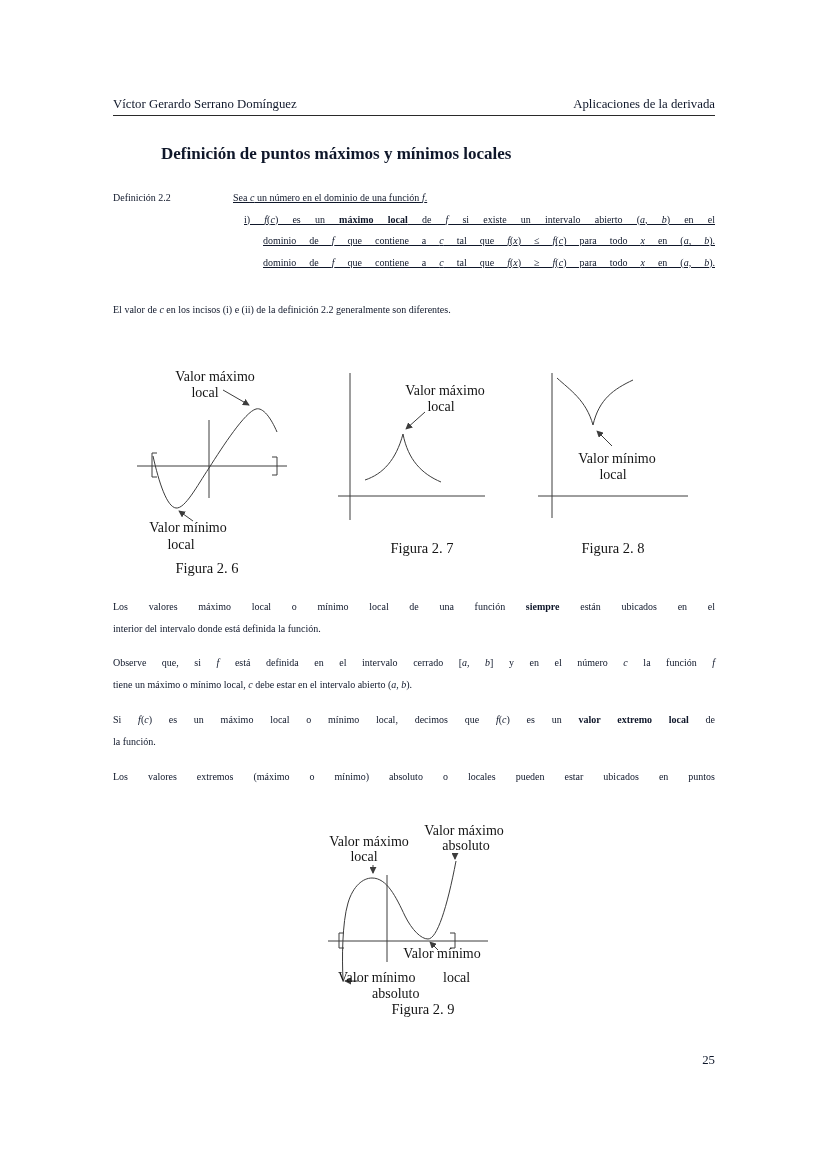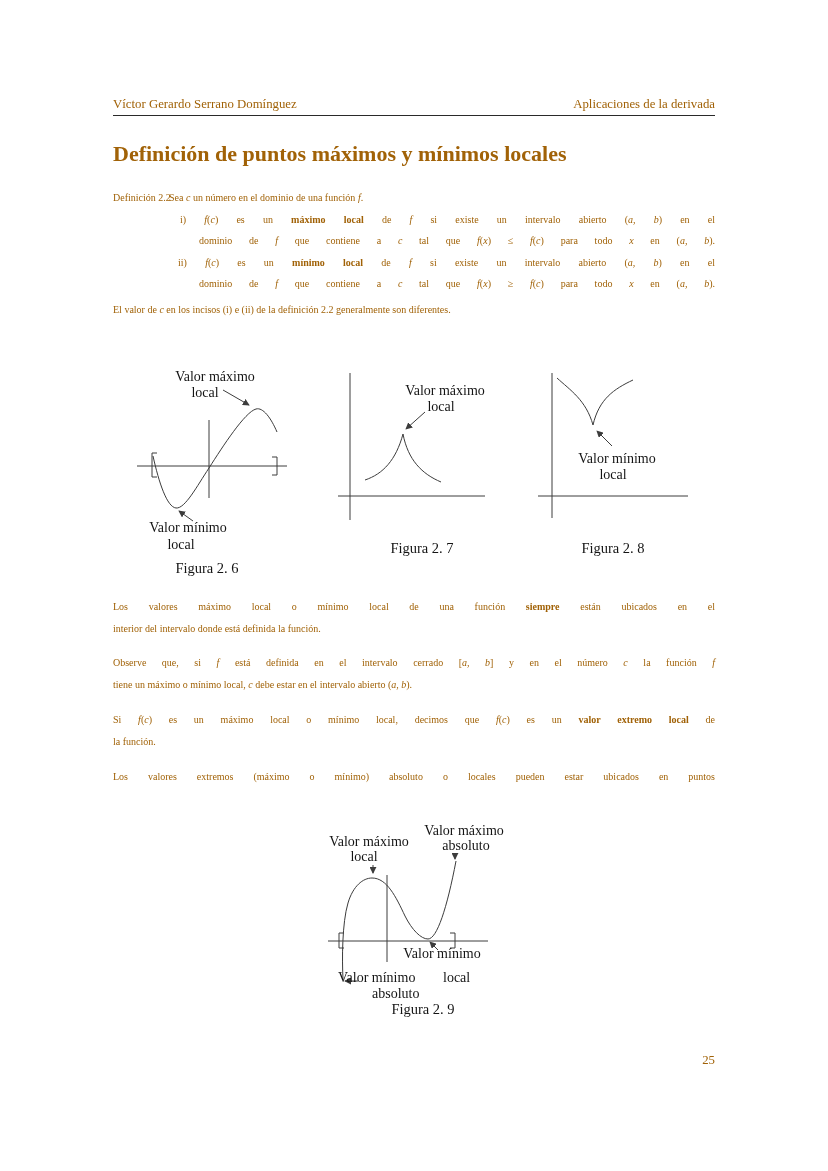--- a/index.html
+++ b/index.html
@@ -1,33 +1,33 @@
 <!DOCTYPE html>
 <html><head>
 <meta charset="utf-8">
 <style>
   html,body { margin:0; padding:0; background:#ffffff; }
   .page {
     position:relative; width:828px; height:1171px; background:#fff;
-    font-family:"Liberation Serif","DejaVu Serif",serif; color:#a16207;
+    font-family:"Liberation Serif","DejaVu Serif",serif; color:#0f172a;
     overflow:hidden;
   }
   .block { position:absolute; left:113px; width:602px; font-size:10px; line-height:21.6px; }
   .nowrap { white-space:nowrap; }
   .jl { text-align:justify; text-align-last:justify; }
   .b { font-weight:700; }
   .i { font-style:italic; }
 
   .header { top:96px; display:flex; justify-content:space-between;
             font-size:12.8px; line-height:16px; border-bottom:1.2px solid #2a2a2a; padding-bottom:3px; }
-  .title  { top:142px; font-size:22px; font-weight:700; line-height:24px; }
+  .title  { top:142px; font-size:17px; font-weight:700; line-height:24px;margin-left:48px; }
 
   .definition { top:187px; }
   .def-label { position:absolute; left:0; top:0; }
-  .def-content { margin-left:56px; }
+  .def-content { margin-left:120px;text-decoration:underline; }
   .ind-i  { padding-left:11px; }
   .ind-ii { padding-left:9px; }
   .ind-cont { padding-left:30px; }
 
   .pagenum { top:1050px; text-align:right; font-size:12.8px; }
 
   svg.fig { position:absolute; overflow:visible; }
   svg.fig path, svg.fig line { stroke:#3c3c3c; stroke-width:1; fill:none; }
   svg.fig .ah { fill:#3c3c3c; stroke:none; }
   svg.fig text { font-family:"Liberation Serif","DejaVu Serif",serif; font-size:14px; fill:#141414; stroke:none; }
@@ -44,21 +44,20 @@
   </div>
 
   <div class="block title">Definición de puntos máximos y mínimos locales</div>
 
   <div class="block definition">
     <span class="def-label">Definición 2.2</span>
     <div class="def-content">
       <div><span>Sea </span><span class="i">c</span><span> un número en el dominio de una función </span><span class="i">f</span><span>.</span></div>
       <div class="jl ind-i"><span>i) </span><span class="i">f</span><span>(</span><span class="i">c</span><span>) es un </span><span class="b">máximo local</span><span> de </span><span class="i">f</span><span> si existe un intervalo abierto (</span><span class="i">a, b</span><span>) en el</span></div>
       <div class="jl ind-cont"><span>dominio de </span><span class="i">f</span><span> que contiene a </span><span class="i">c</span><span> tal que </span><span class="i">f</span><span>(</span><span class="i">x</span><span>) ≤ </span><span class="i">f</span><span>(</span><span class="i">c</span><span>) para todo </span><span class="i">x</span><span> en (</span><span class="i">a, b</span><span>).</span></div>
-      <div class="jl ind-ii"><span>ii) </span><span class="i">f</span><span>(</span><span class="i">c</span><span>) es un </span><span class="b">mínimo local</span><span> de </span><span class="i">f</span><span> si existe un intervalo abierto (</span><span class="i">a, b</span><span>) en el</span></div>
       <div class="jl ind-cont"><span>dominio de </span><span class="i">f</span><span> que contiene a </span><span class="i">c</span><span> tal que </span><span class="i">f</span><span>(</span><span class="i">x</span><span>) ≥ </span><span class="i">f</span><span>(</span><span class="i">c</span><span>) para todo </span><span class="i">x</span><span> en (</span><span class="i">a, b</span><span>).</span></div>
     </div>
   </div>
 
   <div class="block nowrap" style="top:299px"><span>El valor de </span><span class="i">c</span><span> en los incisos (i) e (ii) de la definición 2.2 generalmente son diferentes.</span></div>
 
   <svg class="fig" style="left:133px; top:368px" width="160" height="215" viewBox="0 0 160 215">
     <defs>
       <marker id="ah1" viewBox="0 0 8 8" refX="7" refY="4" markerWidth="7" markerHeight="7" orient="auto">
         <path class="ah" d="M0,0 L8,4 L0,8 z"></path>

